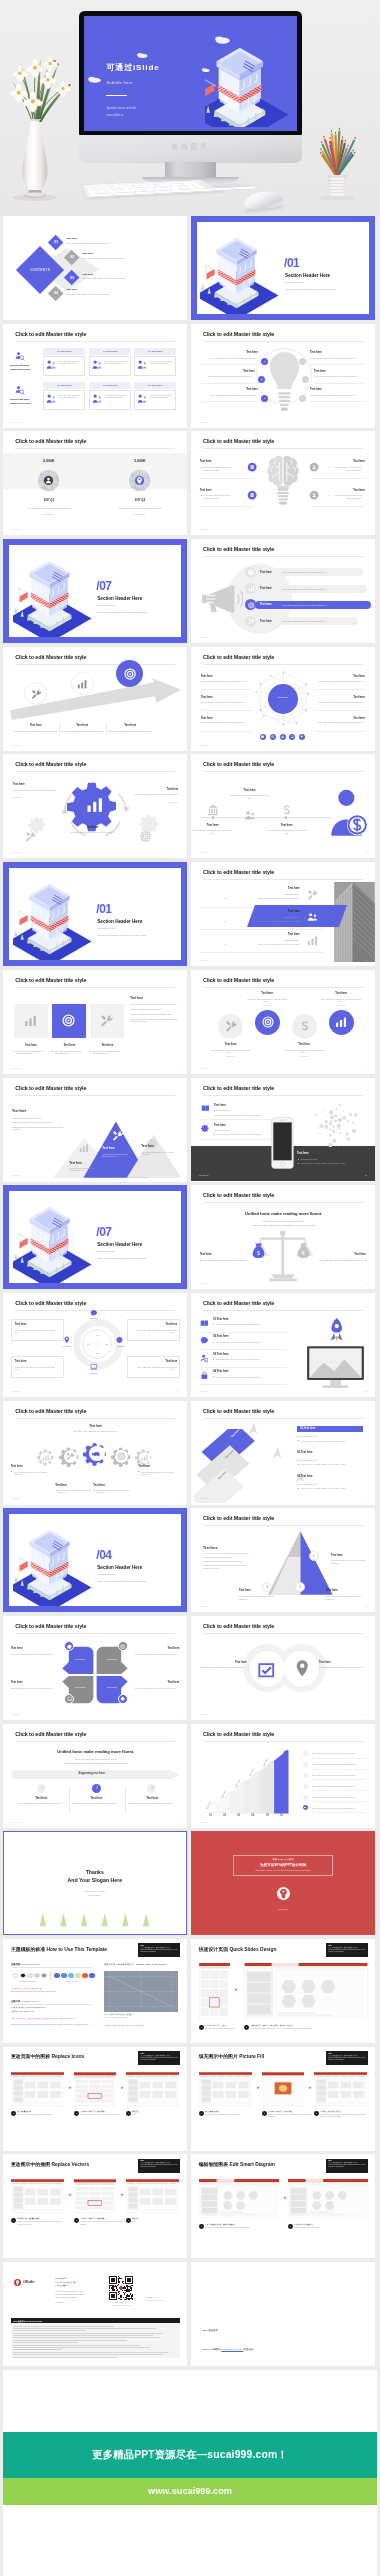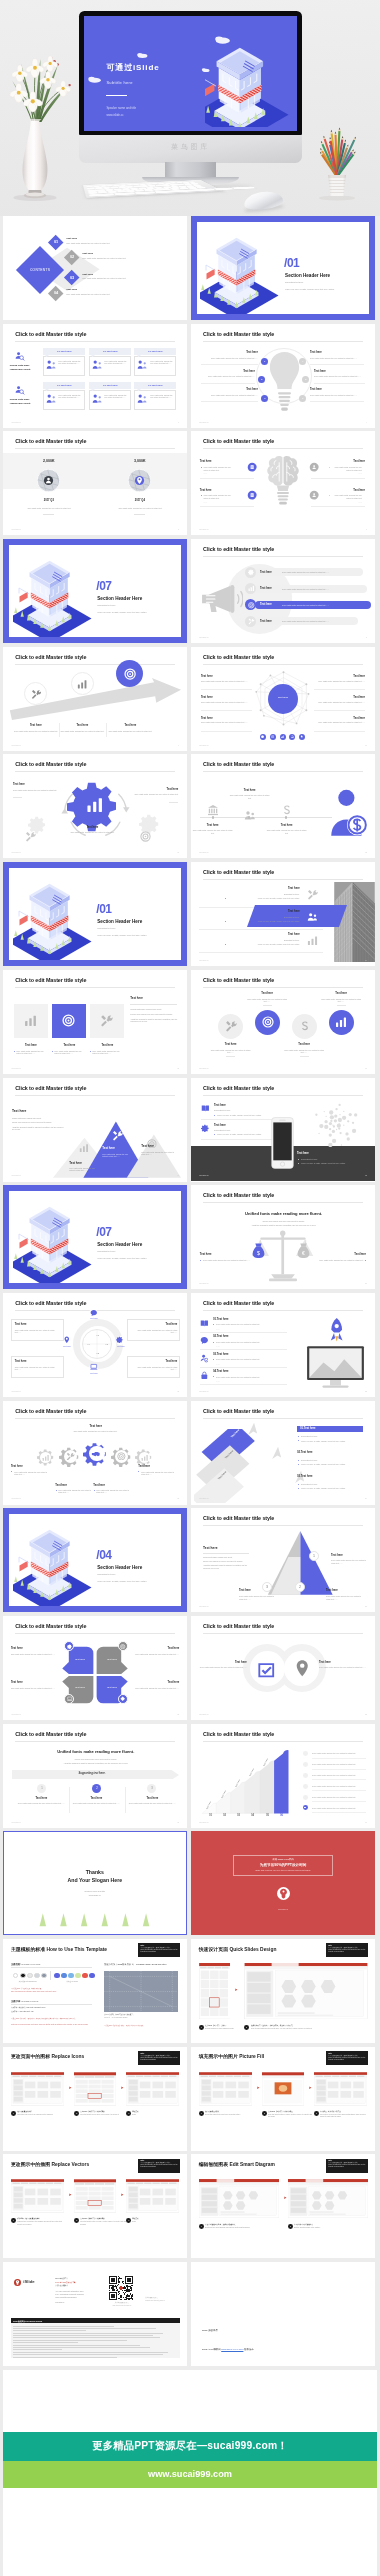--- a/index.html
+++ b/index.html
@@ -54,21 +54,21 @@
 .sec .in{position:absolute;left:6px;top:6px;right:6px;bottom:6px;background:#fff;overflow:hidden;}
 .secnum{position:absolute;font-weight:bold;color:#5b63e0;letter-spacing:-0.5px;font-size:12px;}
 .sechd{position:absolute;font-weight:bold;color:#1a1a1a;font-size:4.6px;}
 .secs1{position:absolute;color:#9c9c9c;font-size:2px;}
 .secs2{position:absolute;color:#9c9c9c;font-size:2px;}
 
 .thanks{border:1.9px solid #5b63e0;}
 
 
 .banner{margin:0 3.3px;}
-.b1{height:29px;background:#11aa8d;color:#fff;font-weight:bold;font-size:10.3px;display:flex;align-items:center;justify-content:center;letter-spacing:0.2px;}
+.b1{height:46px;background:#11aa8d;color:#fff;font-weight:bold;font-size:10.3px;display:flex;align-items:center;justify-content:center;letter-spacing:0.2px;}
 .b2{height:27px;background:#93d14f;color:#fff;font-weight:bold;font-size:9.2px;display:flex;align-items:center;justify-content:center;}
 .whiteblock{margin:0 3.3px;background:#fff;height:62px;}
 .tail{height:94px;background:#fff;margin:0 3.3px;}
 </style>
 </head>
 <body>
 
 <div class="page">
   <div class="hero">
     <div class="monitor">

